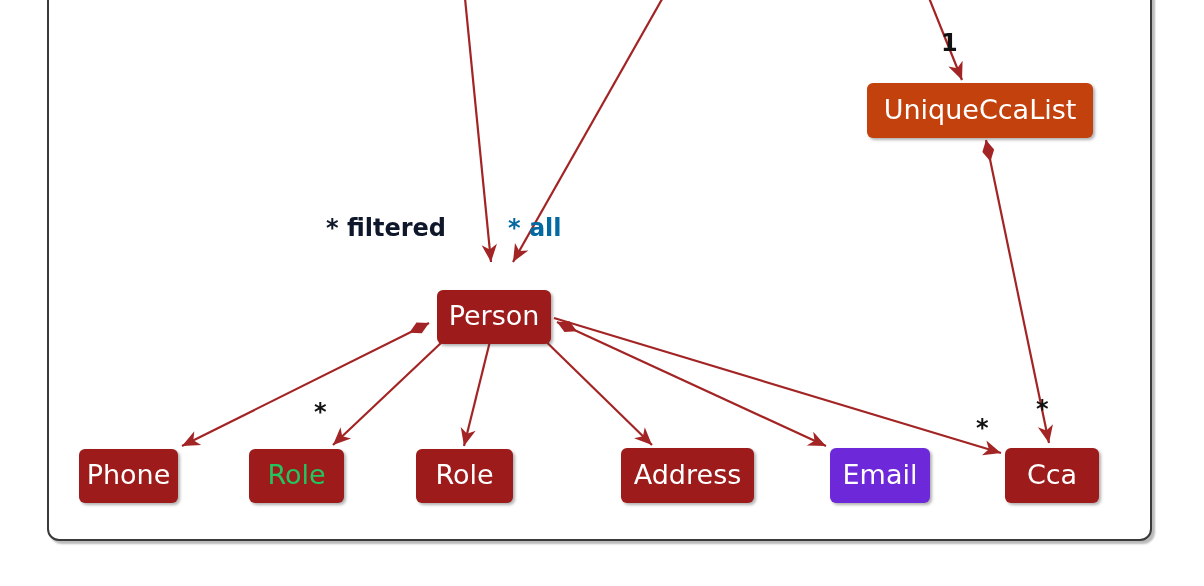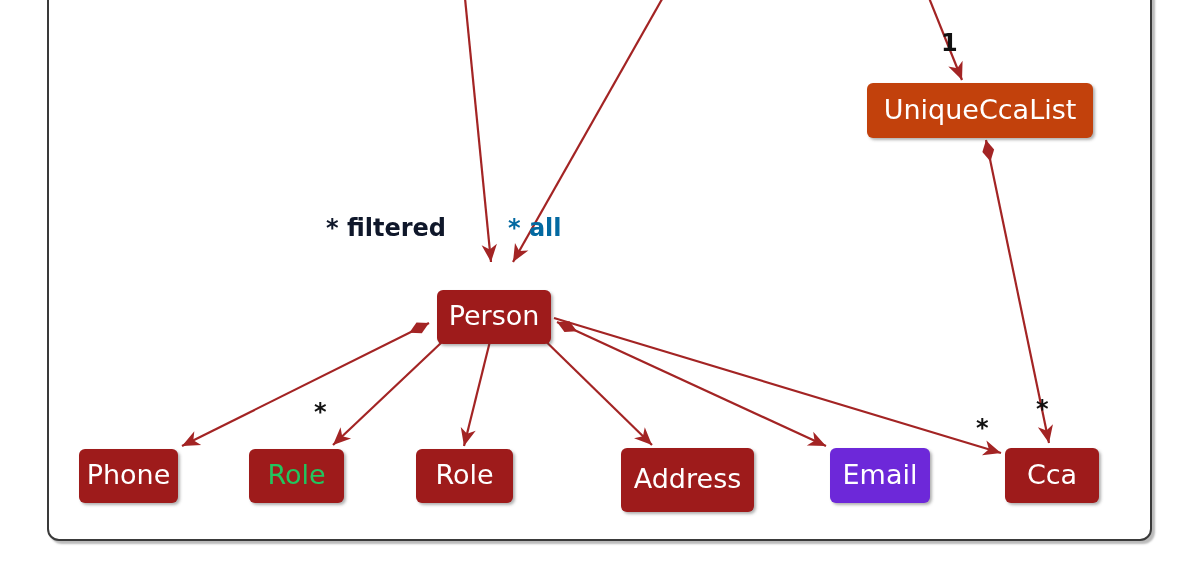--- a/index.html
+++ b/index.html
@@ -88,21 +88,21 @@
       </div>
       <div class="class-box" style="left: 79px; top: 449px; width: 99px; height: 54px; background: rgb(158, 27, 27); color: rgb(255, 255, 255);">
         <span>Phone</span>
       </div>
       <div class="class-box" style="left: 249px; top: 449px; width: 95px; height: 54px; background: rgb(158, 27, 27); color: #22c55e;">
         <span>Role</span>
       </div>
       <div class="class-box" style="left: 416px; top: 449px; width: 97px; height: 54px; background: rgb(158, 27, 27); color: rgb(255, 255, 255);">
         <span>Role</span>
       </div>
-      <div class="class-box" style="left: 621px; top: 448px; width: 133px; height: 64px; background: rgb(158, 27, 27); color: rgb(255, 255, 255);">
+      <div class="class-box" style="left: 621px; top: 448px; width: 133px; height: 55px; background: rgb(158, 27, 27); color: rgb(255, 255, 255);">
         <span>Address</span>
       </div>
       <div class="class-box" style="left: 830px; top: 448px; width: 100px; height: 55px; background: #6d28d9; color: rgb(255, 255, 255);">
         <span>Email</span>
       </div>
       <div class="class-box" style="left: 1005px; top: 448px; width: 94px; height: 55px; background: rgb(158, 27, 27); color: rgb(255, 255, 255);">
         <span>Cca</span>
       </div>
     </div>
   <div id="label-layer">

